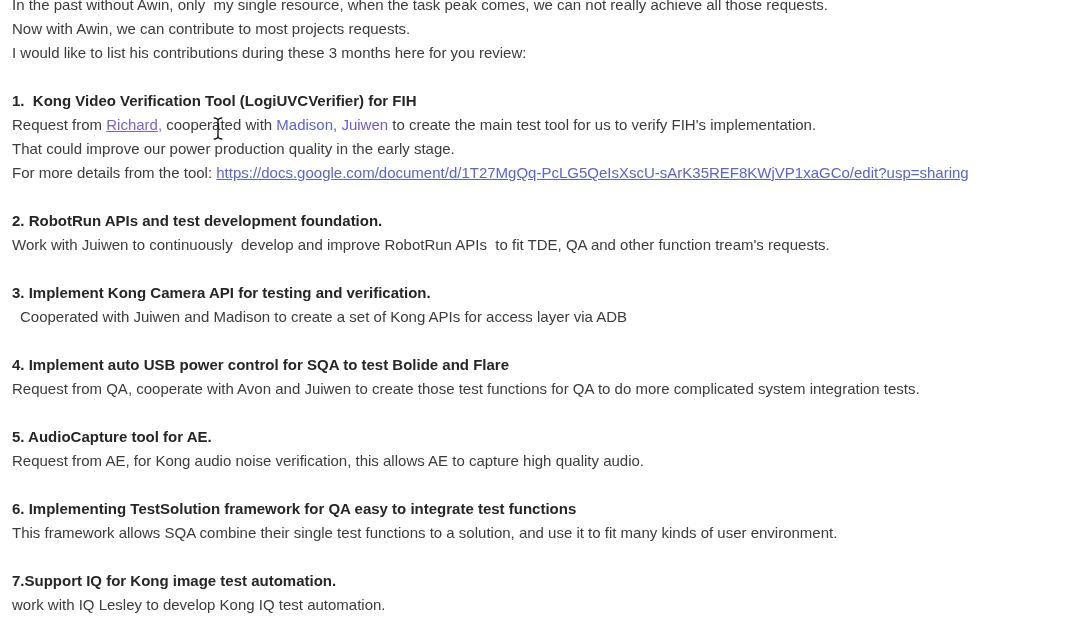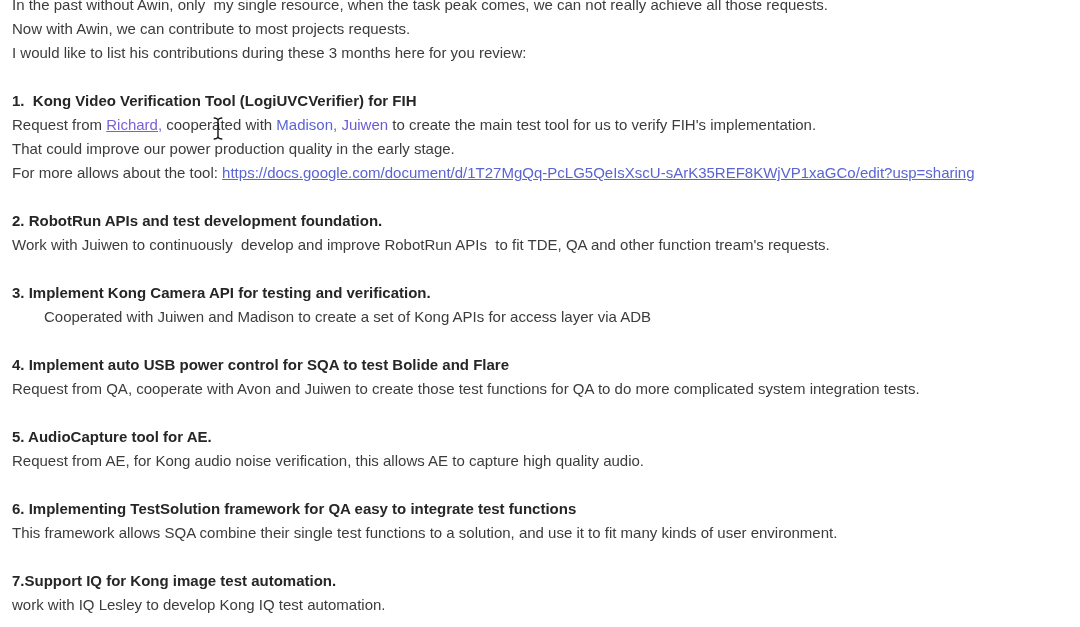--- a/index.html
+++ b/index.html
@@ -26,21 +26,21 @@
   .line {
     height: 24px;
     line-height: 24px;
     white-space: pre;
     padding-left: 12px;
   }
   .line.heading {
     font-weight: 700;
     color: #262626;
   }
-  .line.indent-32 { padding-left: 20px; margin-left: 24px; }
+  .line.indent-32 { padding-left: 20px; }
   .line.indent-26 { }
   .line.indent-5  { }
   .name-richard { color: #7a62d6; text-decoration: underline; }
   .name-madison { color: #5a64d6; }
   .name-juiwen  { color: #695ad2; }
   a.doclink {
     color: #5a64d2;
     text-decoration: underline;
     cursor: pointer;
   }
@@ -59,21 +59,21 @@
   <div class="content">
 
     <div class="line body">In the past without Awin, only  my single resource, when the task peak comes, we can not really achieve all those requests.</div>
     <div class="line body">Now with Awin, we can contribute to most projects requests.</div>
     <div class="line body">I would like to list his contributions during these 3 months here for you review:</div>
     <div class="line blank"></div>
 
     <div class="line heading">1.  Kong Video Verification Tool (LogiUVCVerifier) for FIH</div>
     <div class="line body"><span>Request from </span><span class="name-richard">Richard,</span><span> cooperated with </span><span class="name-madison">Madison,</span><span> </span><span class="name-juiwen">Juiwen</span><span> to create the main test tool for us to verify FIH's implementation.</span></div>
     <div class="line body">That could improve our power production quality in the early stage.</div>
-    <div class="line body"><span>For more allows about the tool: </span><a class="doclink">https://docs.google.com/document/d/1T27MgQq-PcLG5QeIsXscU-sArK35REF8KWjVP1xaGCo/edit?usp=sharing</a></div>
+    <div class="line body"><span>For more details from the tool: </span><a class="doclink">https://docs.google.com/document/d/1T27MgQq-PcLG5QeIsXscU-sArK35REF8KWjVP1xaGCo/edit?usp=sharing</a></div>
     <div class="line blank"></div>
 
     <div class="line heading">2. RobotRun APIs and test development foundation.</div>
     <div class="line body">Work with Juiwen to continuously  develop and improve RobotRun APIs  to fit TDE, QA and other function tream's requests.</div>
     <div class="line blank"></div>
 
     <div class="line heading">3. Implement Kong Camera API for testing and verification.</div>
     <div class="line body indent-32">Cooperated with Juiwen and Madison to create a set of Kong APIs for access layer via ADB</div>
     <div class="line blank"></div>
 

